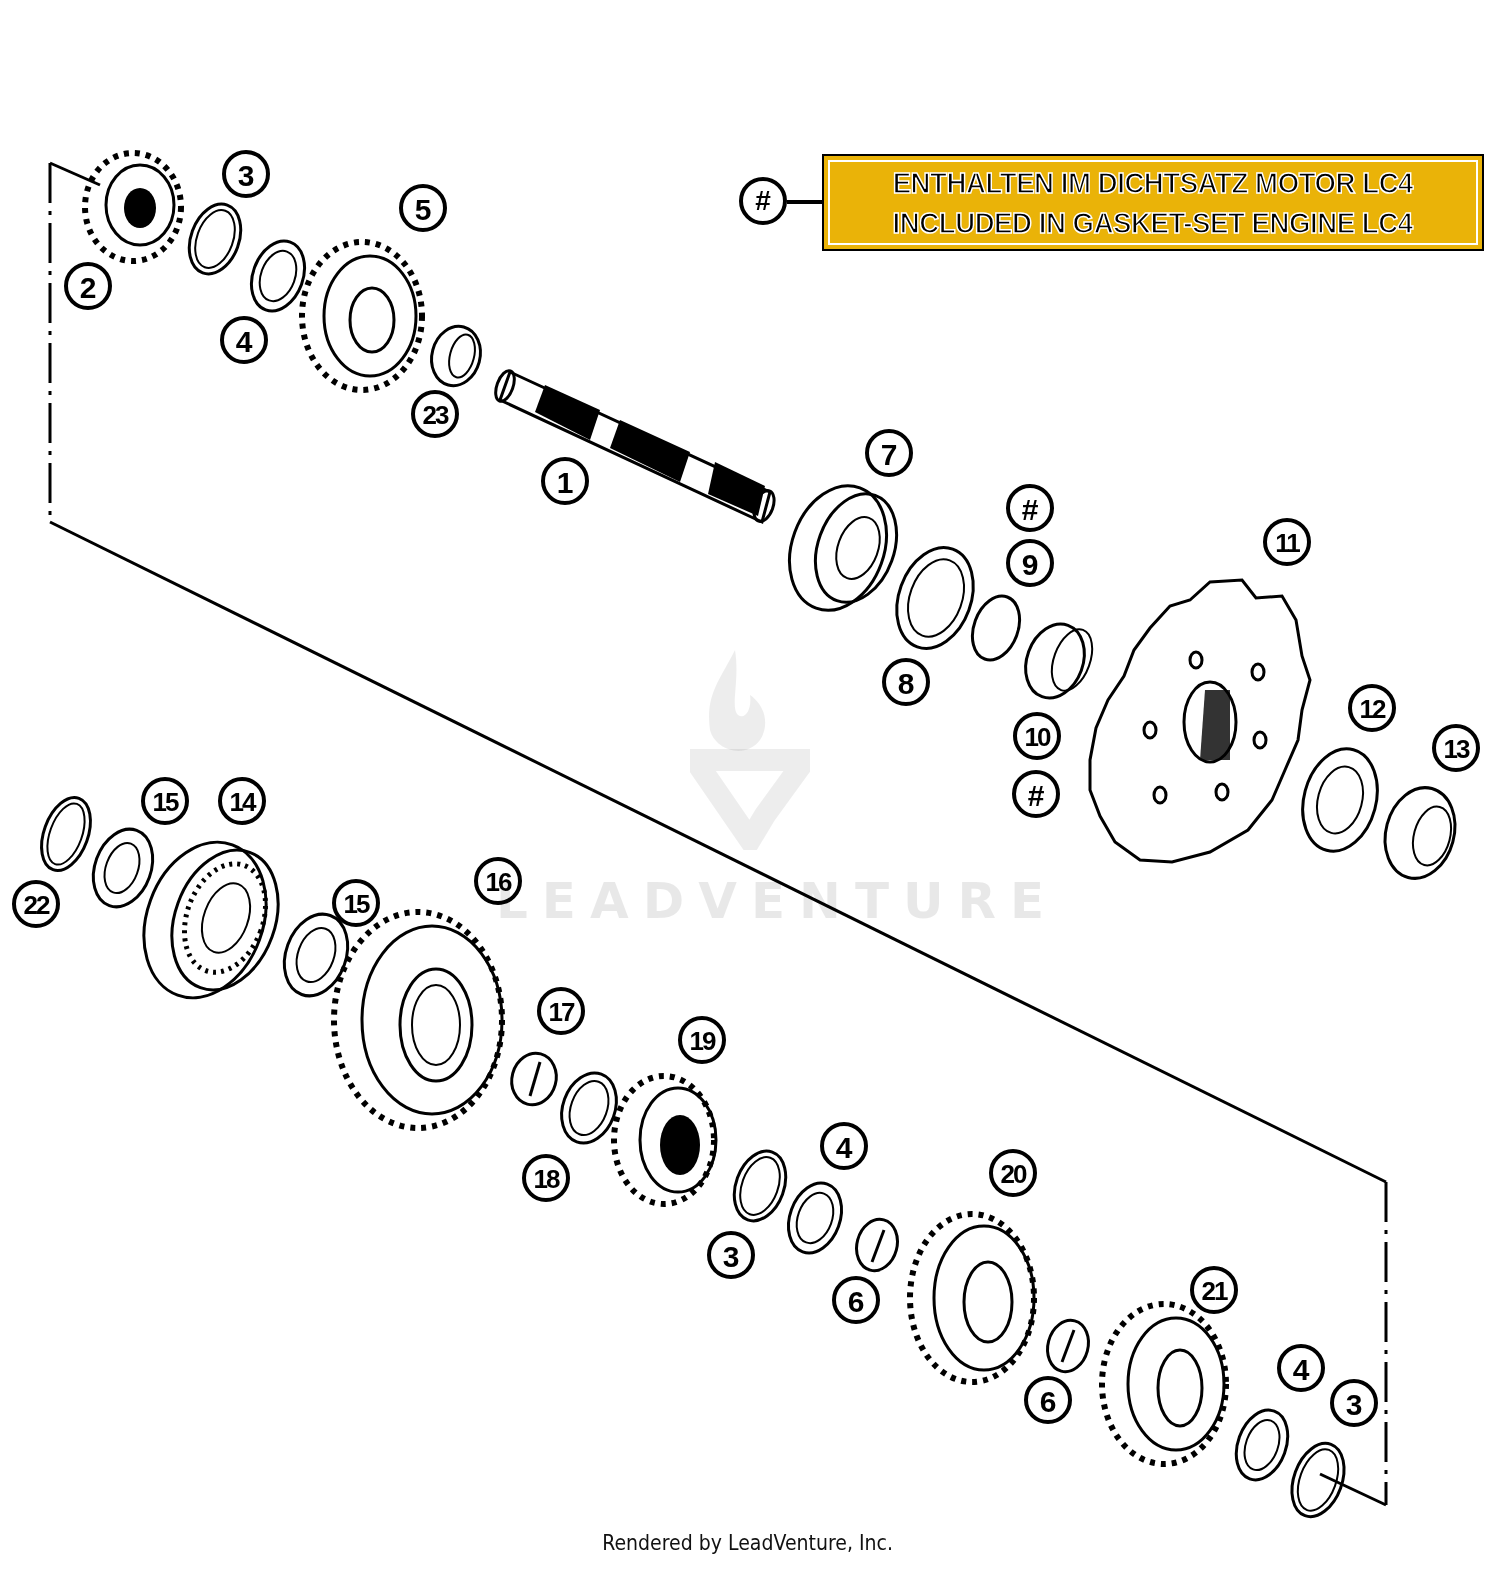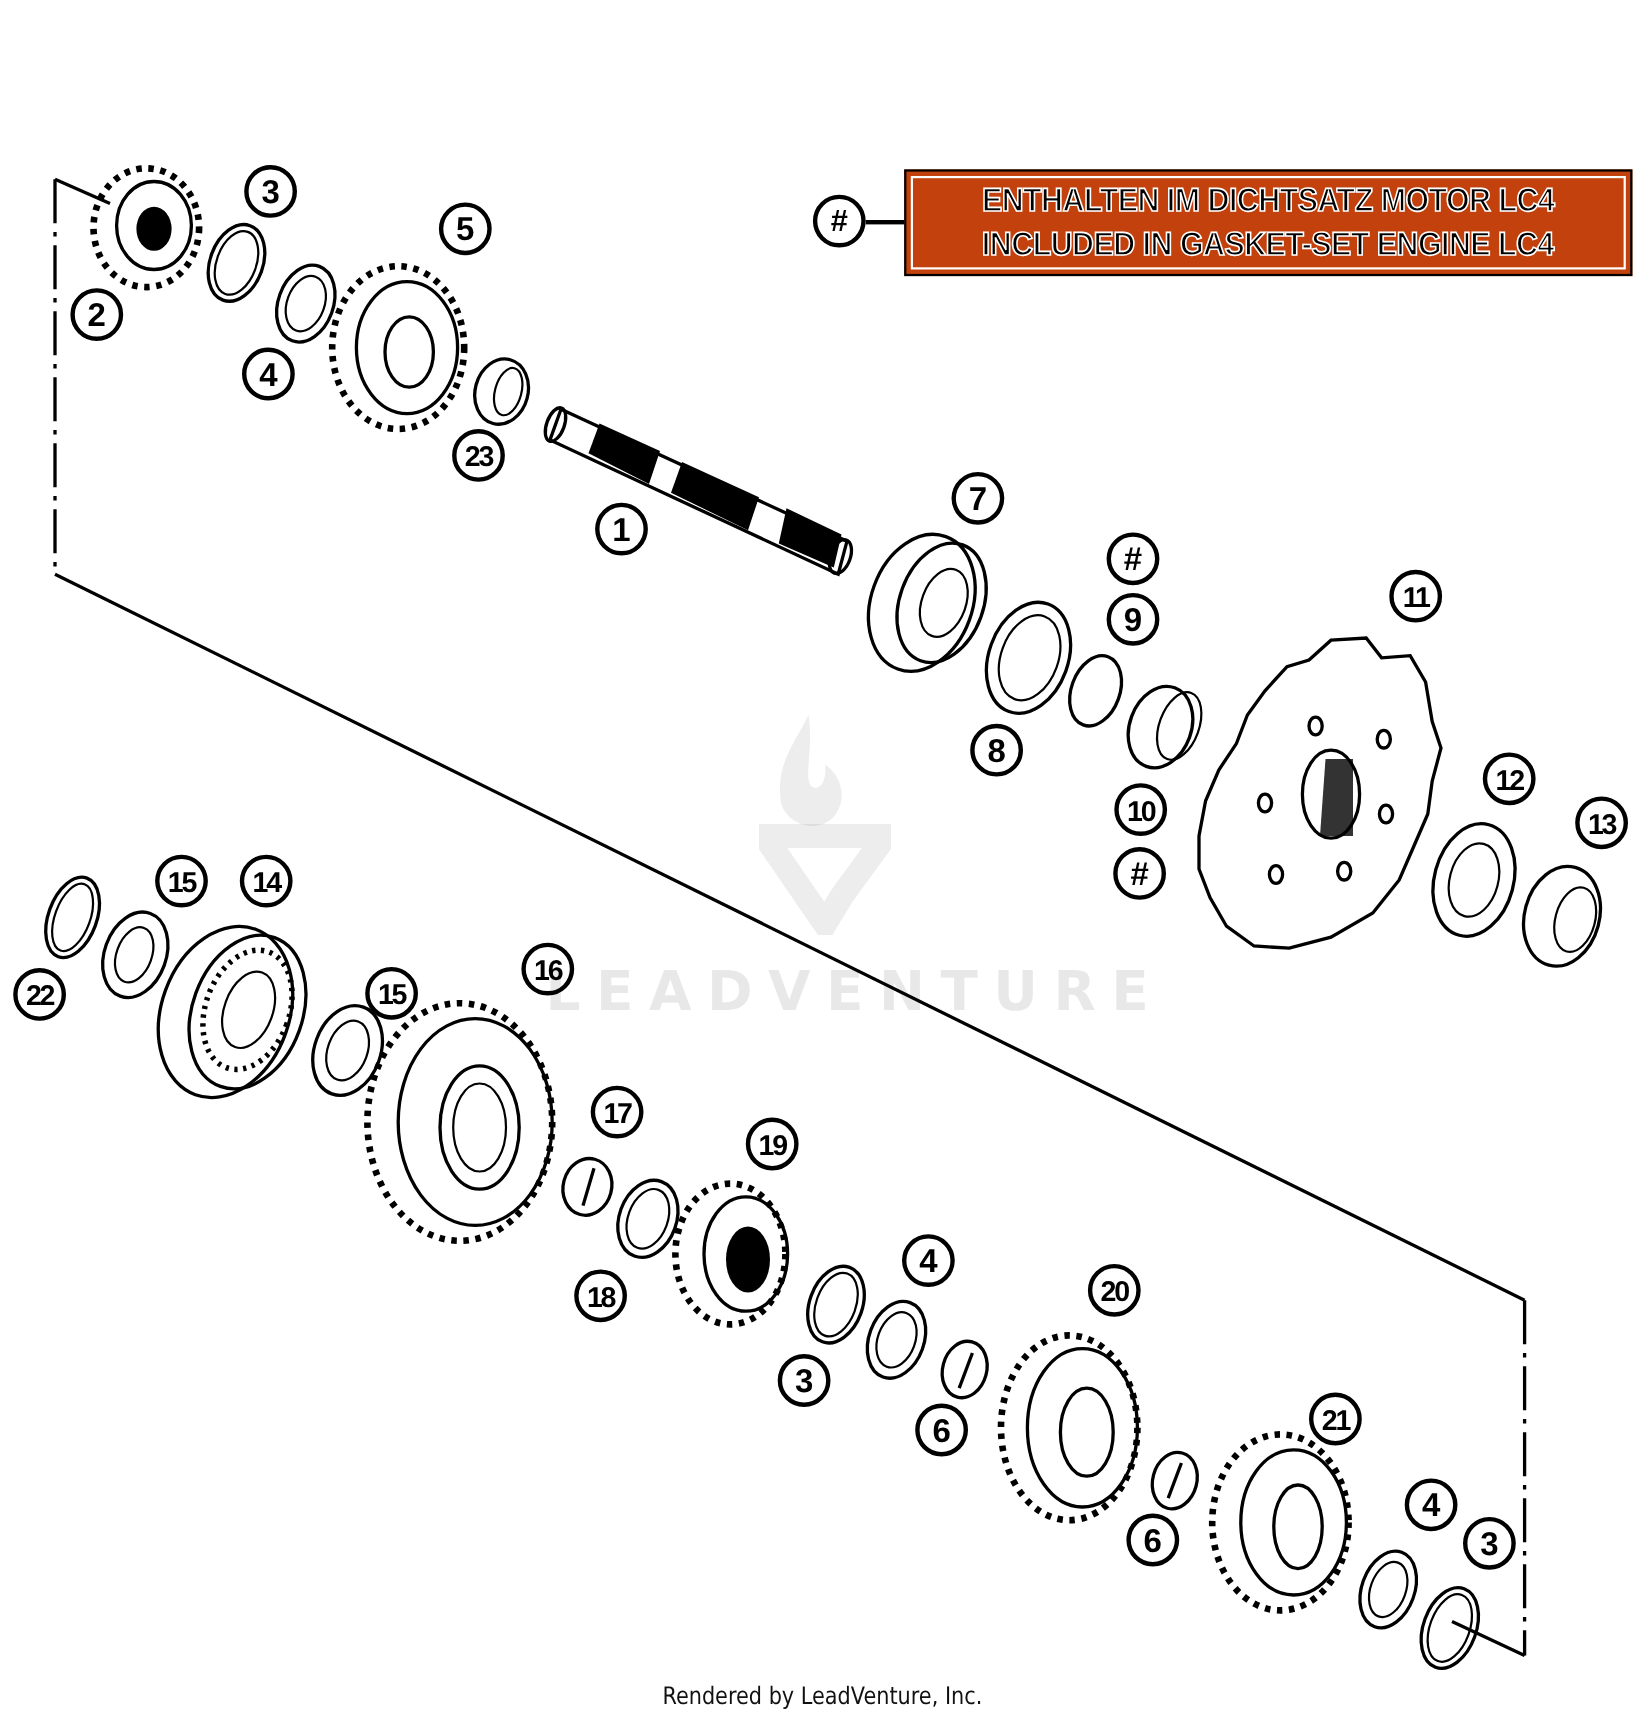--- a/index.html
+++ b/index.html
@@ -7,21 +7,21 @@
   #diagram { position: absolute; left: 0; top: 0; width: 1500px; height: 1573px; }
   .callout circle { fill: #fff; stroke: #000; stroke-width: 4; }
   .callout text { font-family: "Liberation Sans", sans-serif; font-weight: bold; font-size: 30px; fill: #000; text-anchor: middle; dominant-baseline: central; }
   .callout.two-digit text { font-size: 26px; letter-spacing: -2px; }
   .part { fill: none; stroke: #000; stroke-width: 3; }
   .part-thin { fill: none; stroke: #000; stroke-width: 2; }
   .gear-teeth { fill: none; stroke: #000; stroke-width: 6; stroke-dasharray: 5 6; }
   .gear-teeth-fine { fill: none; stroke: #000; stroke-width: 5; stroke-dasharray: 3 5; }
   .frame-line { fill: none; stroke: #000; stroke-width: 3; }
   .frame-dash { fill: none; stroke: #000; stroke-width: 3; stroke-dasharray: 40 8 4 8; }
-  .legend-box { position: absolute; left: 822px; top: 154px; width: 662px; height: 97px; background: #c2410c; border: 2px solid #000; box-sizing: border-box; }
+  .legend-box { position: absolute; left: 822px; top: 154px; width: 662px; height: 97px; background: #eab308; border: 2px solid #000; box-sizing: border-box; }
   .legend-box-inner { position: absolute; left: 4px; top: 4px; right: 4px; bottom: 4px; border: 2px solid #fff; display: flex; flex-direction: column; justify-content: center; align-items: center; }
   .legend-line { font-family: "Liberation Sans", sans-serif; font-weight: bold; font-size: 30px; color: #000; -webkit-text-stroke: 1.5px #fff; letter-spacing: -0.5px; line-height: 40px; white-space: nowrap; transform: scaleX(0.92); }
   .legend-hash { position: absolute; left: 739px; top: 177px; width: 48px; height: 48px; border: 4px solid #000; border-radius: 50%; box-sizing: border-box; display: flex; align-items: center; justify-content: center; font-weight: bold; font-size: 28px; background: #fff; }
   .legend-connector { position: absolute; left: 787px; top: 200px; width: 36px; height: 4px; background: #000; }
   .watermark { position: absolute; left: 0; top: 0; width: 1500px; height: 1573px; pointer-events: none; }
   .watermark-text { position: absolute; left: 496px; top: 872px; font-family: "DejaVu Sans", sans-serif; font-size: 50px; letter-spacing: 14px; color: rgba(0,0,0,0.09); font-weight: bold; }
   .footer { position: absolute; left: 0; top: 1530px; width: 1495px; text-align: center; font-family: "DejaVu Sans", sans-serif; font-size: 22px; color: #111; transform: scaleX(0.86); transform-origin: 748px 0; }
 </style>
 </head>
 <body>

